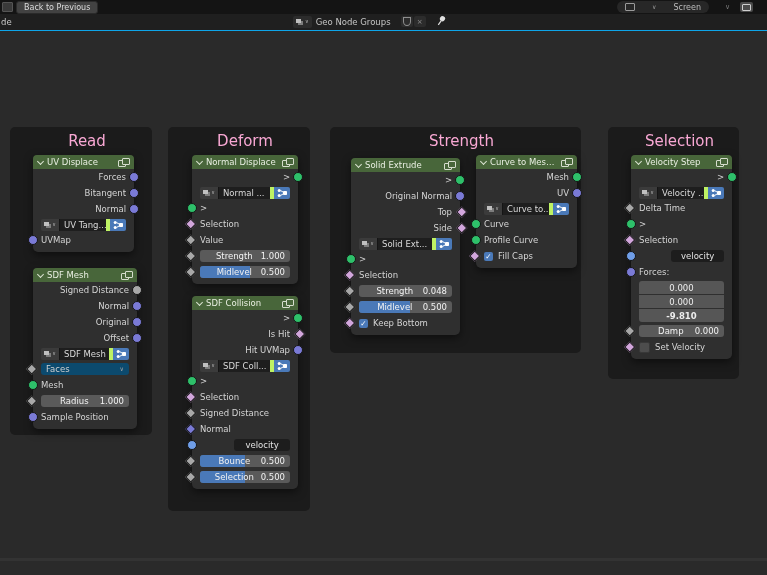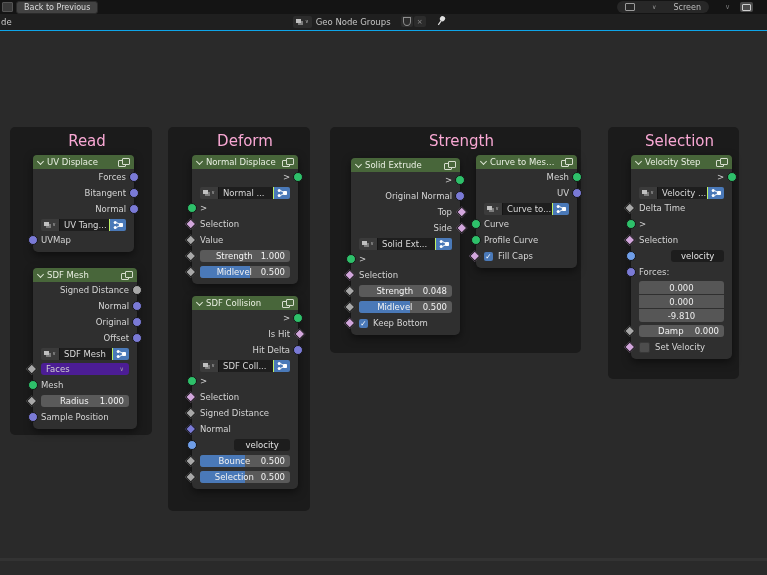--- a/index.html
+++ b/index.html
@@ -58,42 +58,42 @@
   .sock.diamond{width:5.5px;height:5.5px;border:1px solid #161616;transform:rotate(45deg);margin-top:-4px;}
   .sock.left{left:-5px;}
   .sock.right{right:-5px;}
   
   .dbrow{height:15px;}
   .db-browse{width:18px;height:12px;background:#3b3b3b;border-radius:2px 0 0 2px;display:flex;
              align-items:center;justify-content:center;gap:1px;flex:none;}
   .stackico{width:5px;height:4px;background:#c0c0c0;box-shadow:2px 2px 0 0 #7d7d7d;margin:0 2px 2px 0;}
   .db-caret{color:#b5b5b5;font-size:5px;line-height:1;}
   .db-name{flex:1;height:12px;background:#1e1e1e;color:#d9d9d9;display:flex;align-items:center;
-           padding:0 4px;border-left:1px solid #151515;border-right:1px solid #bef264;
+           padding:0 4px;border-left:1px solid #151515;border-right:4px solid #bef264;
            white-space:nowrap;overflow:hidden;}
   .db-btn{width:16px;height:12px;background:#4a79b8;border-radius:0 2px 2px 0;display:flex;
           align-items:center;justify-content:center;flex:none;}
   
   .slider{position:relative;flex:1;height:12px;background:#5a5a5a;border-radius:3px;overflow:hidden;
           display:flex;align-items:center;color:#f2f2f2;}
   .slider .fill{position:absolute;left:0;top:0;bottom:0;background:#4a79b8;}
   .slabel{position:relative;flex:1;text-align:center;padding-left:8px;white-space:nowrap;}
   .sval{position:relative;padding-right:5px;}
   
-  .dd{flex:1;height:12px;background:#4c1d95;border-radius:3px;display:flex;align-items:center;
+  .dd{flex:1;height:12px;background:#0c4a6e;border-radius:3px;display:flex;align-items:center;
       padding:0 5px;color:#d0d0d0;}
   .dd .ddcaret{margin-left:auto;font-size:6px;color:#a5a5a5;line-height:1;}
   
   .tf{margin-left:auto;width:62%;height:12px;background:#1d1d1d;border-radius:3px;display:flex;
       align-items:center;justify-content:center;color:#e2e2e2;}
   
   .vec3{padding:0 8px;display:flex;flex-direction:column;gap:1px;margin:1px 0;}
   .veccell{height:13px;background:#565656;display:flex;align-items:center;justify-content:center;color:#ededed;}
   .veccell:first-child{border-radius:3px 3px 0 0;}
-  .veccell:last-child{border-radius:0 0 3px 3px;}
+  .veccell:last-child{border-radius:0 0 3px 3px;font-weight:bold;}
   
   .cb{width:9px;height:9px;border-radius:2px;margin-right:5px;flex:none;display:flex;
       align-items:center;justify-content:center;font-size:7.5px;color:#fff;}
   .cb.on{background:#4a79b8;}
   .cb.off{background:#4d4d4d;border:1px solid #383838;}
   
   .statusbar{position:absolute;bottom:0;left:0;right:0;height:14px;background:#1a1a1a;
              border-top:1px solid #101010;display:flex;align-items:center;z-index:30;
              color:#a8a8a8;font-size:8px;}
   .status-frag{margin-left:1px;color:#7a7a7a;}
@@ -315,21 +315,21 @@
         </div>
         <div class="row out">
           <span class="rlabel">&gt;</span>
           <span class="sock circle right" style="background: rgb(46, 192, 106);"></span>
         </div>
         <div class="row out">
           <span class="rlabel">Is Hit</span>
           <span class="sock diamond right" style="background: rgb(210, 166, 220);"></span>
         </div>
         <div class="row out">
-          <span class="rlabel">Hit Delta</span>
+          <span class="rlabel">Hit UVMap</span>
           <span class="sock circle right" style="background: rgb(122, 122, 214);"></span>
         </div>
         <div class="row dbrow">
           <span class="db-browse">
             <span class="stackico"></span>
             <span class="db-caret">∨</span>
           </span>
           <span class="db-name">SDF Coll...</span>
           <span class="db-btn">
             <svg width="11" height="10" viewBox="0 0 11 10">

